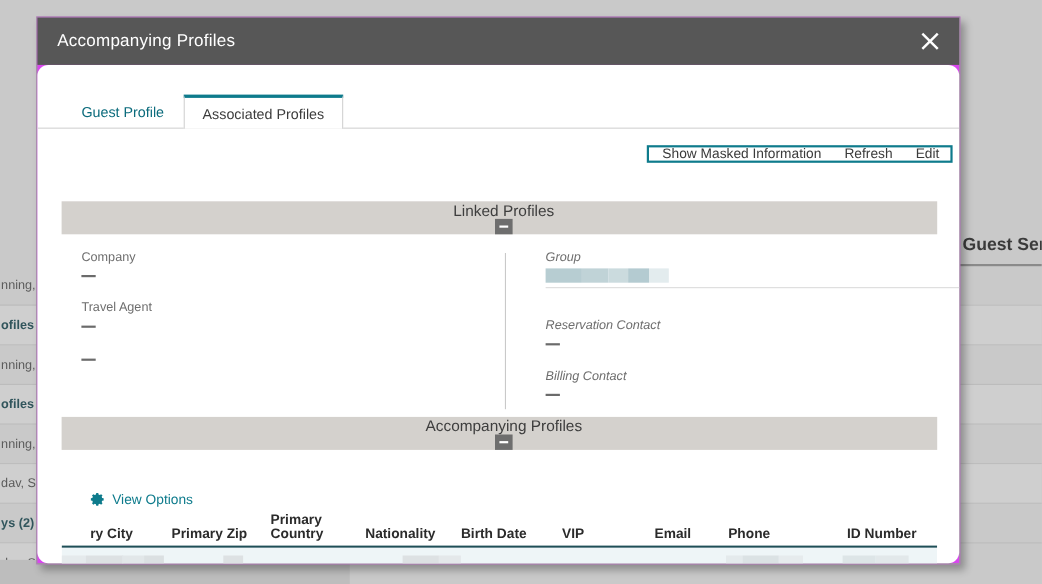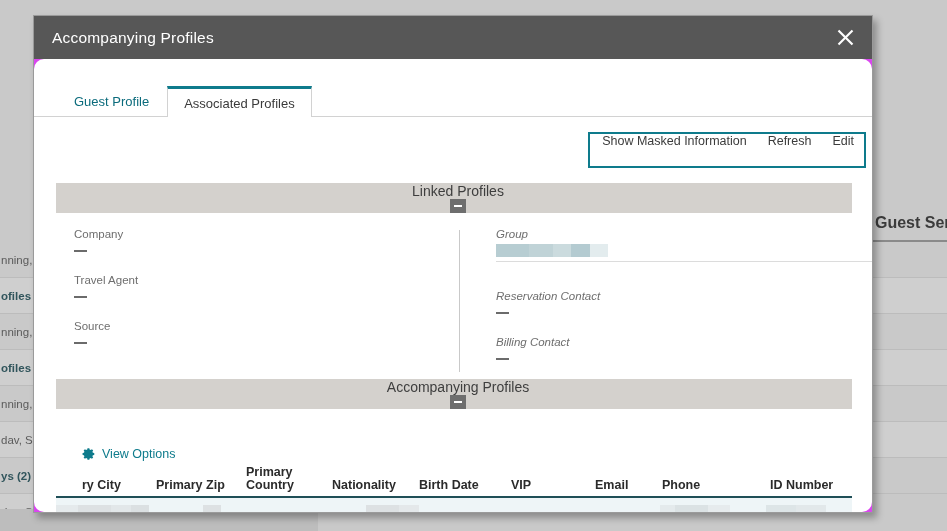--- a/index.html
+++ b/index.html
@@ -98,24 +98,24 @@
     border-right: 1px solid #d2d2d2;
     border-top: 3px solid #0e7b8c;
     height: 31px;
     margin-bottom: -1px;
     padding: 0 16px;
   }
 
   
   .action-bar {
     position: absolute; right: 6px; top: 73px;
-    height: 36px;
+    height: 16px;
     border: 2px solid #0e7b8c;
     background: #ffffff;
-    display: flex; align-items: flex-start;
+    display: flex; align-items: center;
     font-size: 12.5px;
   }
   .action-bar .act {
     display: flex; align-items: center; padding: 0 10px;
     color: #3b3b3b; cursor: pointer; white-space: nowrap;
   }
   .action-bar .act.first { padding-left: 12px; }
   .action-bar .sep { width: 1px; background: #c9c9c9; margin: 5px 0; }
 
   
@@ -269,21 +269,20 @@
       <div class="lp-col left">
         <div class="field">
           <div class="field-label">Company</div>
           <div class="field-value"><i class="dash"></i></div>
         </div>
         <div class="field">
           <div class="field-label">Travel Agent</div>
           <div class="field-value"><i class="dash"></i></div>
         </div>
         <div class="field">
-          <div class="field-label">Source</div>
           <div class="field-value"><i class="dash"></i></div>
         </div>
       </div>
 
       <div class="lp-col right">
         <div class="field">
           <div class="field-label">Group</div>
           <div class="masked-line">
             <span style="width:33px;background:#b7cdd2"></span>
             <span style="width:24px;background:#c0d3d7"></span>

